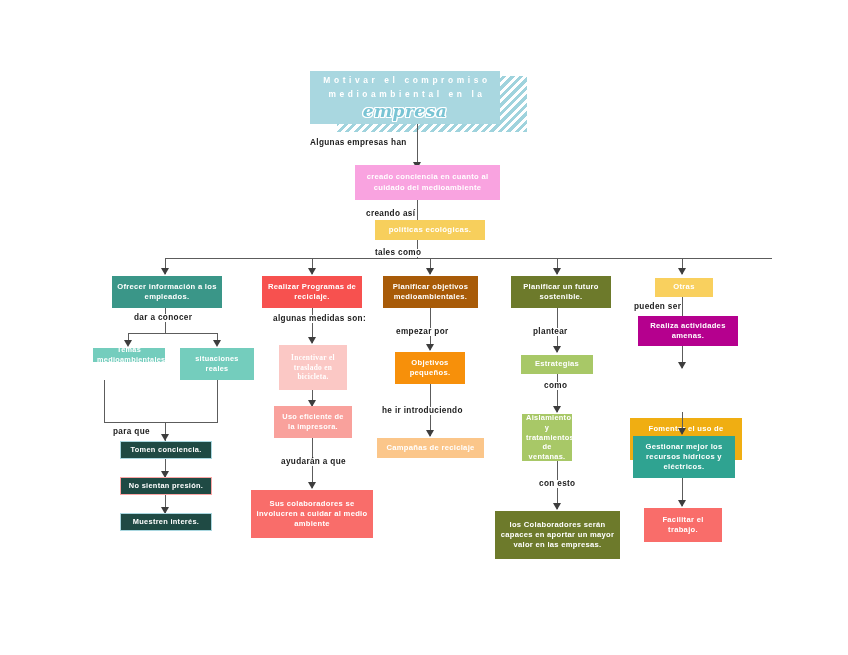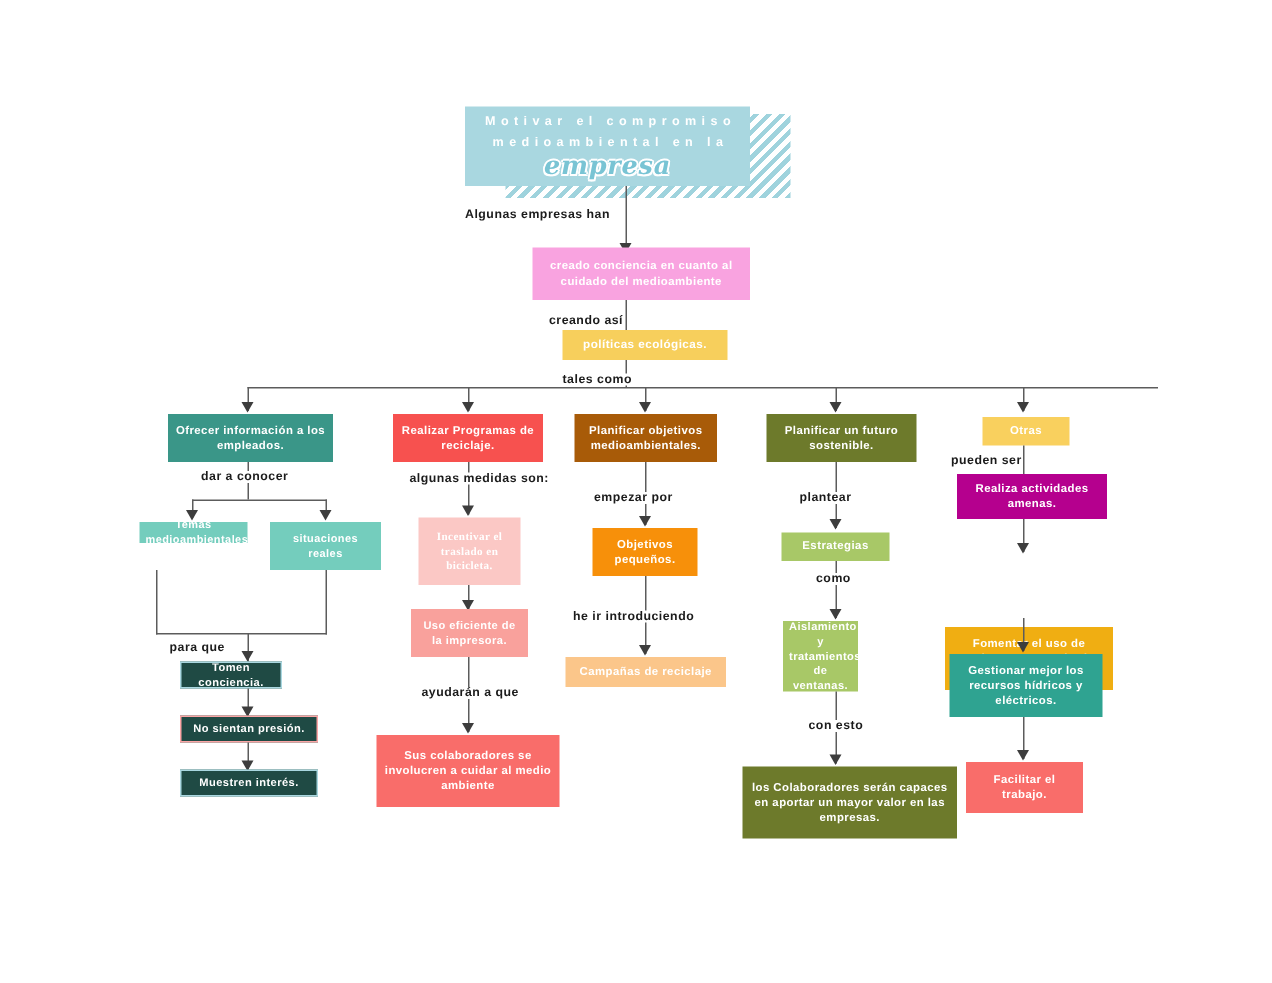--- a/index.html
+++ b/index.html
@@ -174,21 +174,21 @@
     <span>situaciones reales</span>
   </div>
 
   <div class="vline" style="left:104px; top:380px; height:43px;"></div>
   <div class="vline" style="left:217px; top:380px; height:43px;"></div>
   <div class="hline" style="left:104px; top:422px; width:114px;"></div>
   <div class="vline" style="left:165px; top:422px; height:19px;"></div>
   <div class="arrow" style="left:160.5px; top:434px;"></div>
   <div class="conn-label" style="left:110px; top:428px; background:#ffffff; padding:0 3px;">para que</div>
 
-  <div class="node" style="left:120px; top:441px; width:68px; height:18px; background:#1f4a44; color:#ffffff; font-size:7.4px; border:1px solid #a9d7e0;">
+  <div class="node" style="left:120px; top:441px; width:92px; height:18px; background:#1f4a44; color:#ffffff; font-size:7.4px; border:1px solid #a9d7e0;">
     <span>Tomen conciencia.</span>
   </div>
 
   <div class="vline" style="left:165px; top:459px; height:18px;"></div>
   <div class="arrow" style="left:160.5px; top:471px;"></div>
 
   <div class="node" style="left:120px; top:477px; width:92px; height:18px; background:#1f4a44; color:#ffffff; font-size:7.4px; border:1px solid #fca5a5;">
     <span>No sientan presión.</span>
   </div>
 
@@ -263,21 +263,21 @@
   <div class="conn-label" style="left:541px; top:382px; background:#ffffff; padding:0 3px;">como</div>
 
   <div class="node" style="left:522px; top:414px; width:50px; height:47px; background:#a8c867; color:#ffffff; font-size:7.4px;">
     <span>Aislamiento y tratamientos de ventanas.</span>
   </div>
 
   <div class="vline" style="left:557px; top:461px; height:48px;"></div>
   <div class="arrow" style="left:552.5px; top:503px;"></div>
   <div class="conn-label" style="left:536px; top:480px; background:#ffffff; padding:0 3px;">con esto</div>
 
-  <div class="node" style="left:495px; top:511px; width:143px; height:48px; background:#6d7a2b; color:#ffffff; font-size:7.6px;">
+  <div class="node" style="left:495px; top:511px; width:125px; height:48px; background:#6d7a2b; color:#ffffff; font-size:7.6px;">
     <span>los Colaboradores serán capaces en aportar un mayor valor en las empresas.</span>
   </div>
 
   <div class="node" style="left:655px; top:278px; width:58px; height:19px; background:#f9d05e; color:#ffffff; font-size:7.6px;">
     <span>Otras</span>
   </div>
 
   <div class="vline" style="left:682px; top:297px; height:19px;"></div>
   <div class="conn-label" style="left:634px; top:303px;">pueden ser</div>
 

